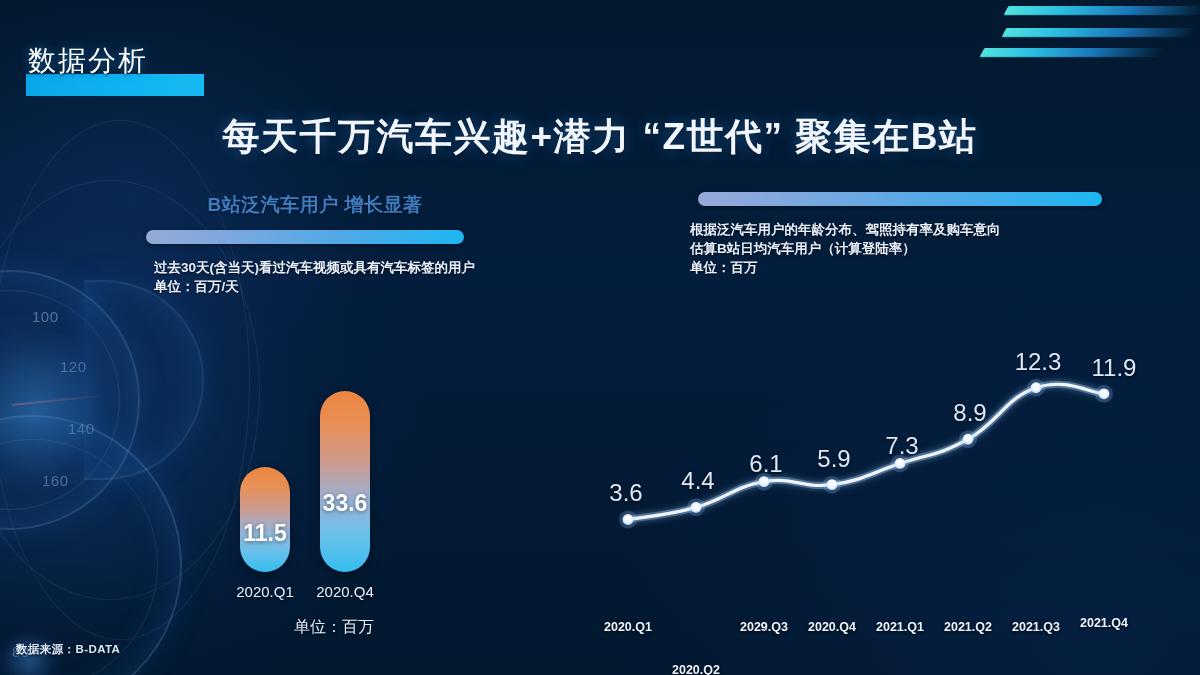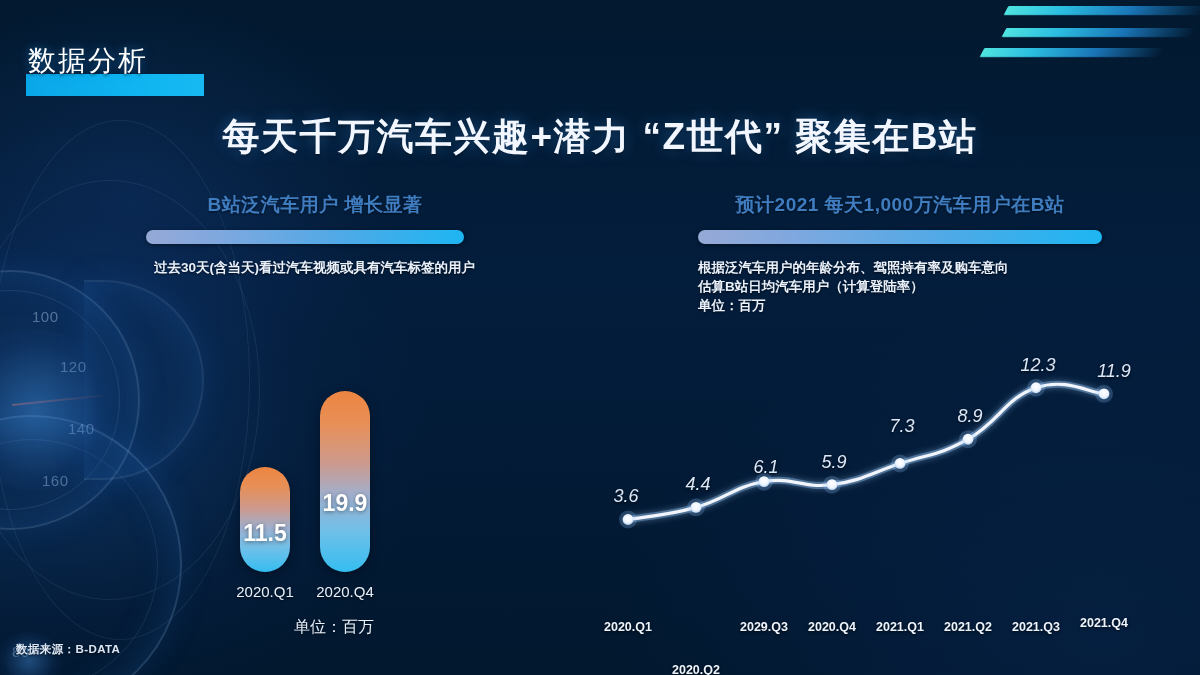--- a/index.html
+++ b/index.html
@@ -154,21 +154,21 @@
 
   .panel-desc {
     margin-top: 14px;
     font-size: 13.5px;
     font-weight: bold;
     color: #eaf1fb;
     line-height: 1.42;
     text-shadow: 0 1px 2px rgba(0,0,0,0.6);
   }
   .panel.left .panel-desc { margin-left: 14px; }
-  .panel.right .panel-desc { margin-left: 8px; }
+  .panel.right .panel-desc { }
   .panel-desc div { white-space: nowrap; }
 
   
   .bar-chart {
     position: absolute;
     left: 214px;
     top: 350px;
     width: 200px;
     height: 290px;
   }
@@ -242,25 +242,24 @@
     position: absolute;
     left: 596px;
     top: 336px;
     width: 570px;
     height: 300px;
   }
   .line-svg { position: absolute; inset: 0; width: 100%; height: 100%; overflow: visible; }
   .dot-label {
     position: absolute;
     transform: translate(-50%, -100%);
-    font-size: 18px;
+    font-size: 24px;
     color: #dce8f8;
     text-shadow: 0 1px 3px rgba(0,0,0,0.7);
     white-space: nowrap;
-    font-style: italic;
   }
   .x-label {
     position: absolute;
     transform: translateX(-50%);
     font-size: 12.5px;
     font-weight: bold;
     color: #eef4fc;
     text-shadow: 0 1px 3px rgba(0,0,0,0.7);
     white-space: nowrap;
   }
@@ -314,43 +313,43 @@
     <span class="eyebrow-text">数据分析</span>
   </div>
 
   <div class="main-title">每天千万汽车兴趣+潜力 “Z世代” 聚集在B站</div>
 
   <div class="panel left">
     <div class="panel-heading">B站泛汽车用户 增长显著</div>
     <div class="panel-rule"></div>
     <div class="panel-desc">
       <div>过去30天(含当天)看过汽车视频或具有汽车标签的用户</div>
+      <div>单位：百万/天</div>
     </div>
   </div>
 
   <div class="panel right">
-    <div class="panel-heading">预计2021 每天1,000万汽车用户在B站</div>
     <div class="panel-rule"></div>
     <div class="panel-desc">
       <div>根据泛汽车用户的年龄分布、驾照持有率及购车意向</div>
       <div>估算B站日均汽车用户（计算登陆率）</div>
       <div>单位：百万</div>
     </div>
   </div>
 
   <div class="bar-chart">
     <div class="bar-plot" id="bar-plot">
         <div class="bar-col c0">
           <div class="bar" style="height:105px">
             <span class="bar-value">11.5</span>
           </div>
         </div>
         <div class="bar-col c1">
           <div class="bar" style="height:181px">
-            <span class="bar-value">19.9</span>
+            <span class="bar-value">33.6</span>
           </div>
         </div>
       </div>
     <div class="bar-unit">单位：百万</div>
   <div class="bar-cat c0">2020.Q1</div>
       <div class="bar-cat c1">2020.Q4</div>
     </div>
 
   <div class="line-chart">
     <svg class="line-svg" id="line-svg" viewBox="0 0 570 300" preserveAspectRatio="none">
@@ -389,21 +388,21 @@
       </svg>
     <div id="line-overlay">
         <div class="dot-label" style="left: 30px; top: 171.486px;">3.6</div>
         <div class="x-label" style="left: 32px; top: 284px;">2020.Q1</div>
         <div class="dot-label" style="left: 102px; top: 159.371px;">4.4</div>
         <div class="x-label" style="left: 100px; top: 284px; margin-top: 43px;">2020.Q2</div>
         <div class="dot-label" style="left: 170px; top: 133.629px; margin-top: 8px;">6.1</div>
         <div class="x-label" style="left: 168px; top: 284px;">2029.Q3</div>
         <div class="dot-label" style="left: 238px; top: 136.657px;">5.9</div>
         <div class="x-label" style="left: 236px; top: 284px;">2020.Q4</div>
-        <div class="dot-label" style="left: 306px; top: 101px;">7.3</div>
+        <div class="dot-label" style="left: 306px; top: 124px;">7.3</div>
         <div class="x-label" style="left: 304px; top: 284px;">2021.Q1</div>
         <div class="dot-label" style="left: 374px; top: 91.2286px;">8.9</div>
         <div class="x-label" style="left: 372px; top: 284px;">2021.Q2</div>
         <div class="dot-label" style="left: 442px; top: 39.7429px;">12.3</div>
         <div class="x-label" style="left: 440px; top: 284px;">2021.Q3</div>
         <div class="dot-label" style="left: 518px; top: 45.8px;">11.9</div>
         <div class="x-label" style="left: 508px; top: 280px;">2021.Q4</div>
       </div>
   </div>
 

